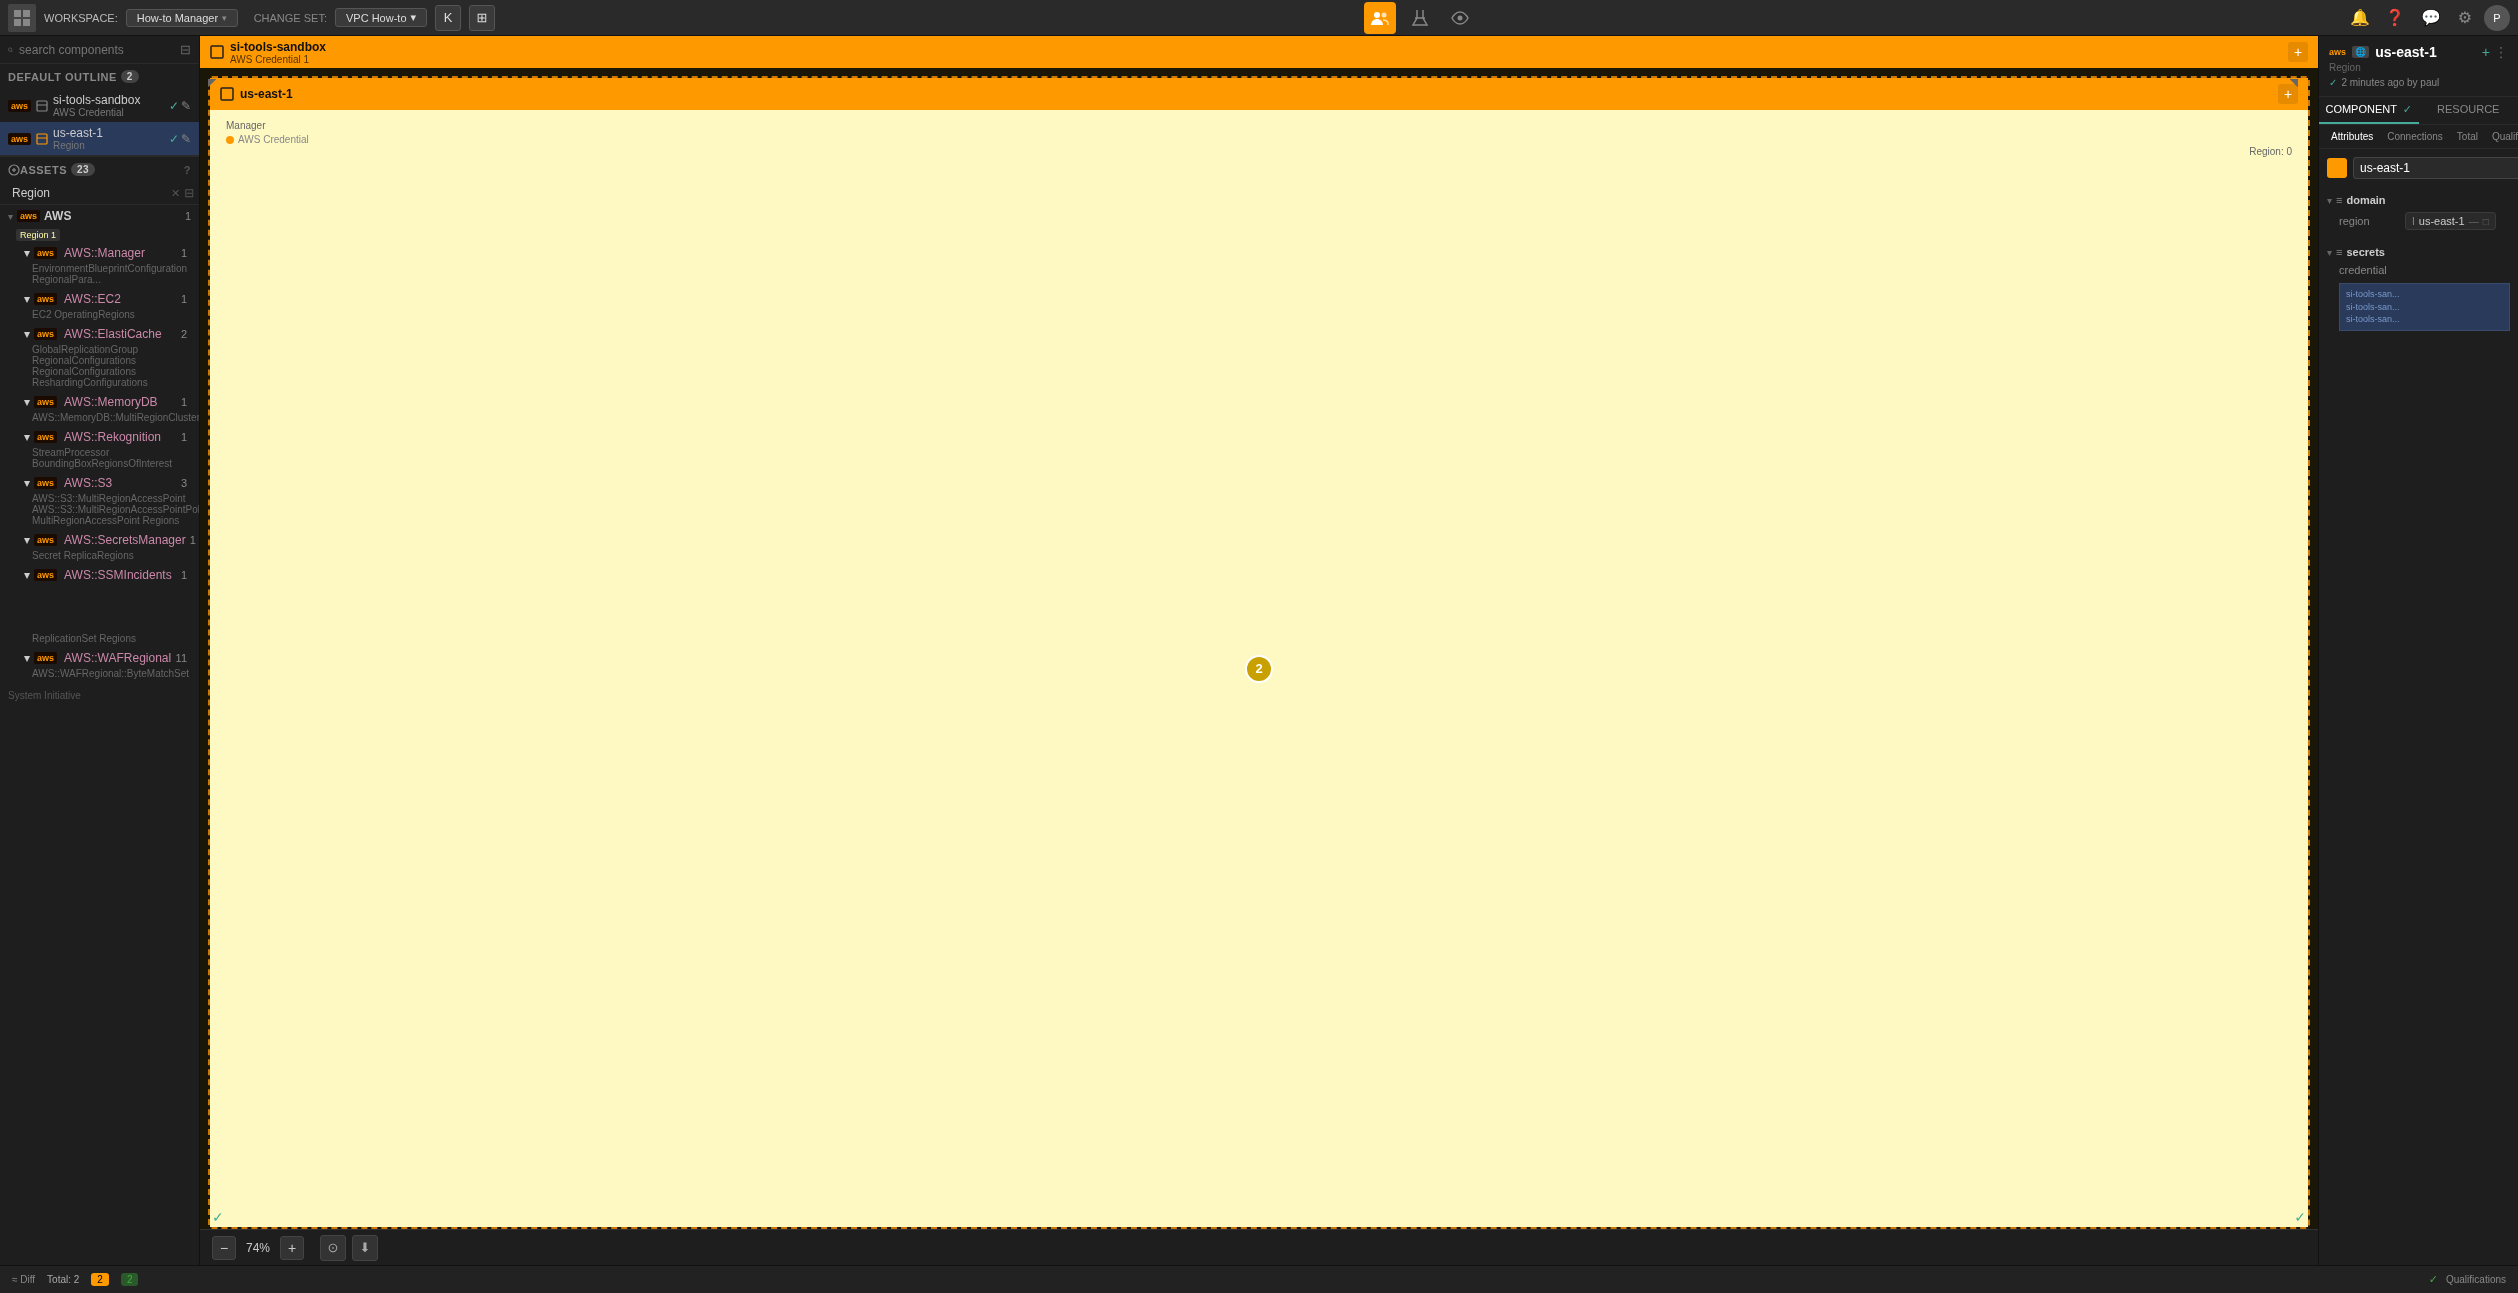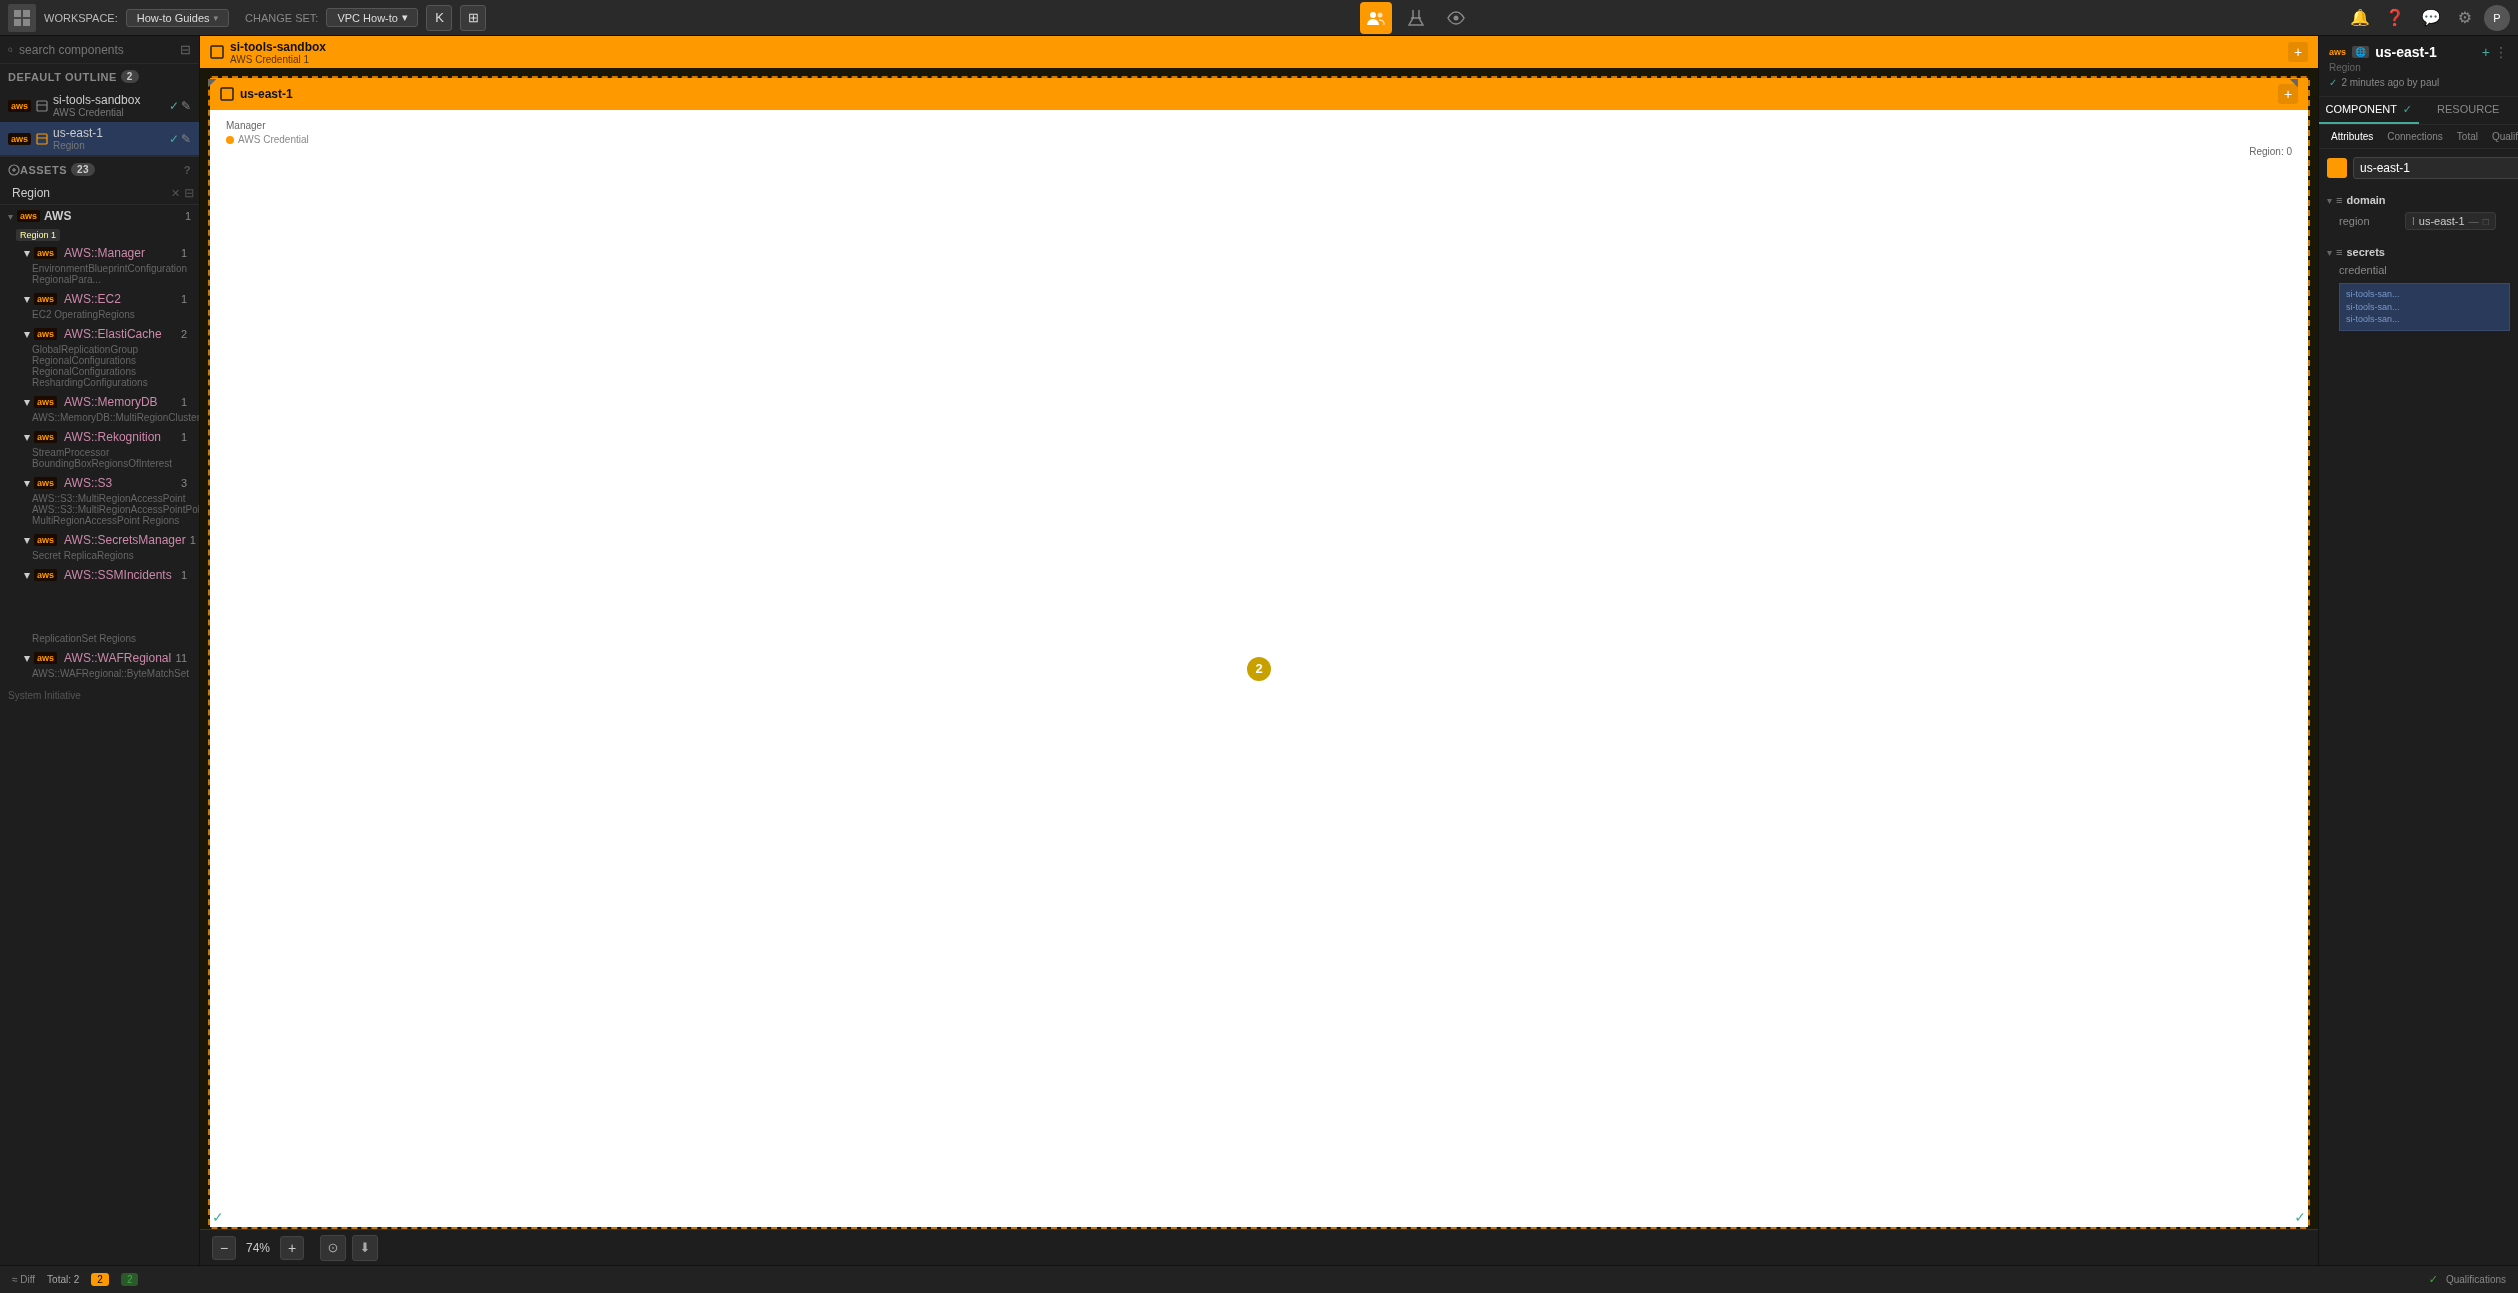--- a/index.html
+++ b/index.html
@@ -265,21 +265,21 @@
       width: 20px; height: 20px;
       border-radius: 3px;
       cursor: pointer;
       font-size: 14px;
       display: flex; align-items: center; justify-content: center;
     }
 
     .inner-frame-body {
       position: relative;
       height: calc(100% - 32px);
-      background: #ffffff;
+      background: #fef9c3;
     }
 
     .manager-label {
       position: absolute;
       top: 10px;
       left: 16px;
       font-size: 10px;
       color: #666;
     }
     .aws-cred-label {
@@ -517,21 +517,21 @@
   <div class="workspace-logo">
     <svg width="18" height="18" viewBox="0 0 18 18">
         <rect x="1" y="1" width="7" height="7" fill="#888"></rect>
         <rect x="10" y="1" width="7" height="7" fill="#888"></rect>
         <rect x="1" y="10" width="7" height="7" fill="#888"></rect>
         <rect x="10" y="10" width="7" height="7" fill="#888"></rect>
       </svg>
   </div>
   <span class="workspace-label">WORKSPACE:</span>
   <button class="workspace-btn">
-    <span>How-to Guides</span>
+    <span>How-to Manager</span>
     <span class="chevron">▾</span>
   </button>
   <span class="change-set-label">CHANGE SET:</span>
   <button class="change-set-btn">
     <span>VPC How-to</span>
     <span class="chevron">▾</span>
   </button>
   <div class="icon-btn-square">K</div>
   <div class="icon-btn-square">⊞</div>
 

